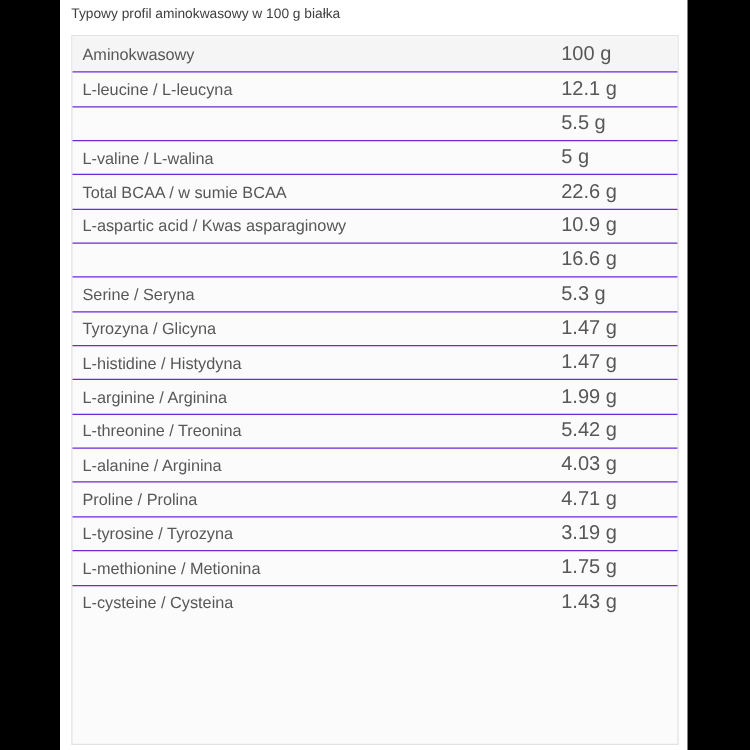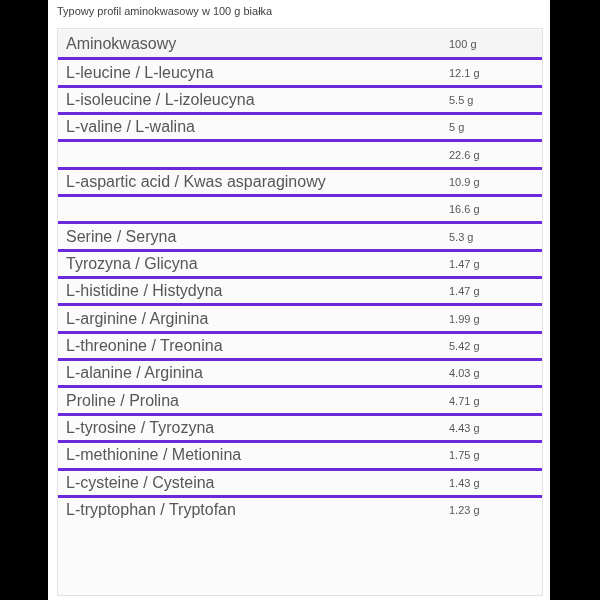--- a/index.html
+++ b/index.html
@@ -30,32 +30,32 @@
     background: #fbfbfb;
     border: 1px solid #e2e2e2;
     padding-top: 1px;
   }
   .row {
     position: relative;
     height: 27.35px;
     display: flex;
     align-items: center;
   }
-  .row + .row { border-top: 3px solid #6d28d9; }
+  .row + .row { border-top: 1px solid #6d28d9; }
   .row.first { background: #f5f5f5; }
   .cell-label {
     margin-left: 8px;
-    font-size: 16px;
+    font-size: 13px;
     color: #575757;
     white-space: nowrap;
   }
   .cell-value {
     position: absolute;
     left: 391px;
-    font-size: 11px;
+    font-size: 16px;
     color: #575757;
     white-space: nowrap;
   }
 </style>
 </head>
 <body>
 
 <div class="stage">
   <div class="page">
     <div class="page-title">Typowy profil aminokwasowy w 100 g białka</div>
@@ -64,30 +64,30 @@
     <span class="cell-label">Aminokwasowy</span>
     <span class="cell-value">100 g</span>
   </div>
 
   <div class="row">
     <span class="cell-label">L-leucine / L-leucyna</span>
     <span class="cell-value">12.1 g</span>
   </div>
 
   <div class="row">
-    <span class="cell-label">L-isoleucine / L-izoleucyna</span>
     <span class="cell-value">5.5 g</span>
   </div>
 
   <div class="row">
     <span class="cell-label">L-valine / L-walina</span>
     <span class="cell-value">5 g</span>
   </div>
 
   <div class="row">
+    <span class="cell-label">Total BCAA / w sumie BCAA</span>
     <span class="cell-value">22.6 g</span>
   </div>
 
   <div class="row">
     <span class="cell-label">L-aspartic acid / Kwas asparaginowy</span>
     <span class="cell-value">10.9 g</span>
   </div>
 
   <div class="row">
     <span class="cell-value">16.6 g</span>
@@ -123,34 +123,30 @@
     <span class="cell-value">4.03 g</span>
   </div>
 
   <div class="row">
     <span class="cell-label">Proline / Prolina</span>
     <span class="cell-value">4.71 g</span>
   </div>
 
   <div class="row">
     <span class="cell-label">L-tyrosine / Tyrozyna</span>
-    <span class="cell-value">4.43 g</span>
+    <span class="cell-value">3.19 g</span>
   </div>
 
   <div class="row">
     <span class="cell-label">L-methionine / Metionina</span>
     <span class="cell-value">1.75 g</span>
   </div>
 
   <div class="row">
     <span class="cell-label">L-cysteine / Cysteina</span>
     <span class="cell-value">1.43 g</span>
   </div>
 
 
 
-  <div class="row">
-    <span class="cell-label">L-tryptophan / Tryptofan</span>
-    <span class="cell-value">1.23 g</span>
-  </div>
 </div>
   </div>
 </div>
 
 </body></html>

